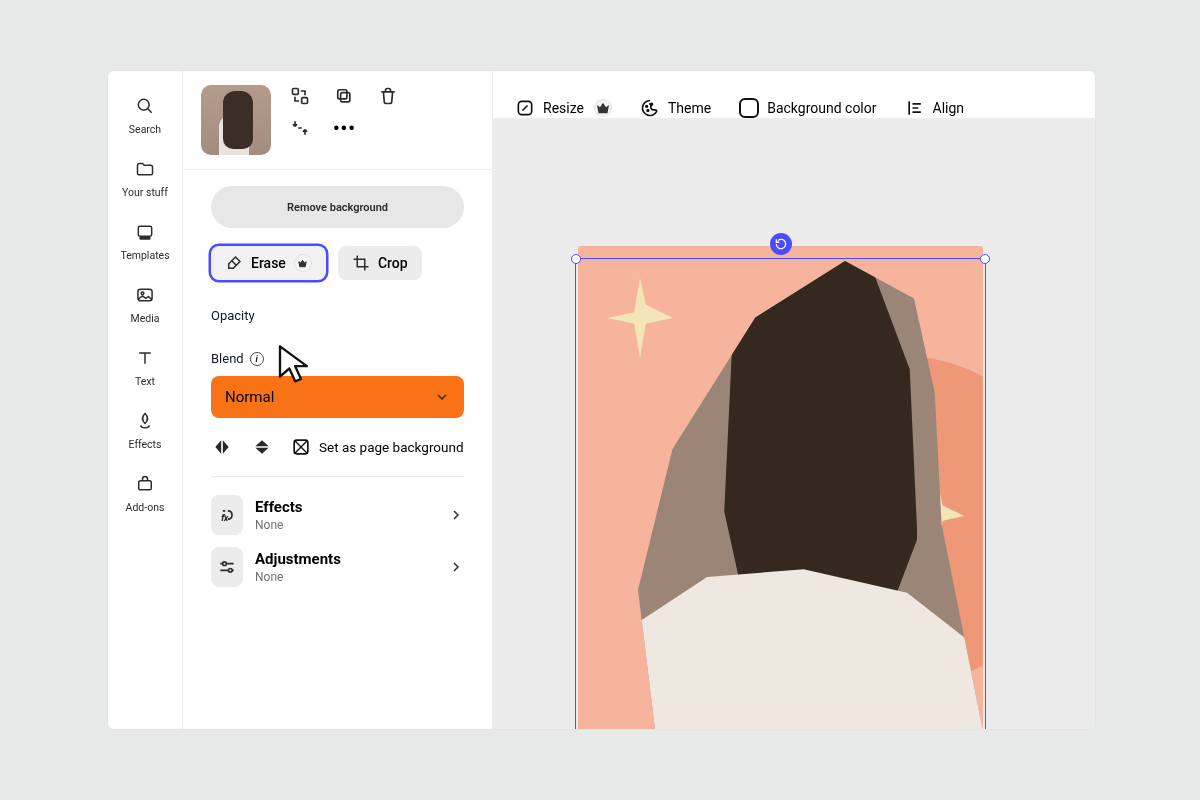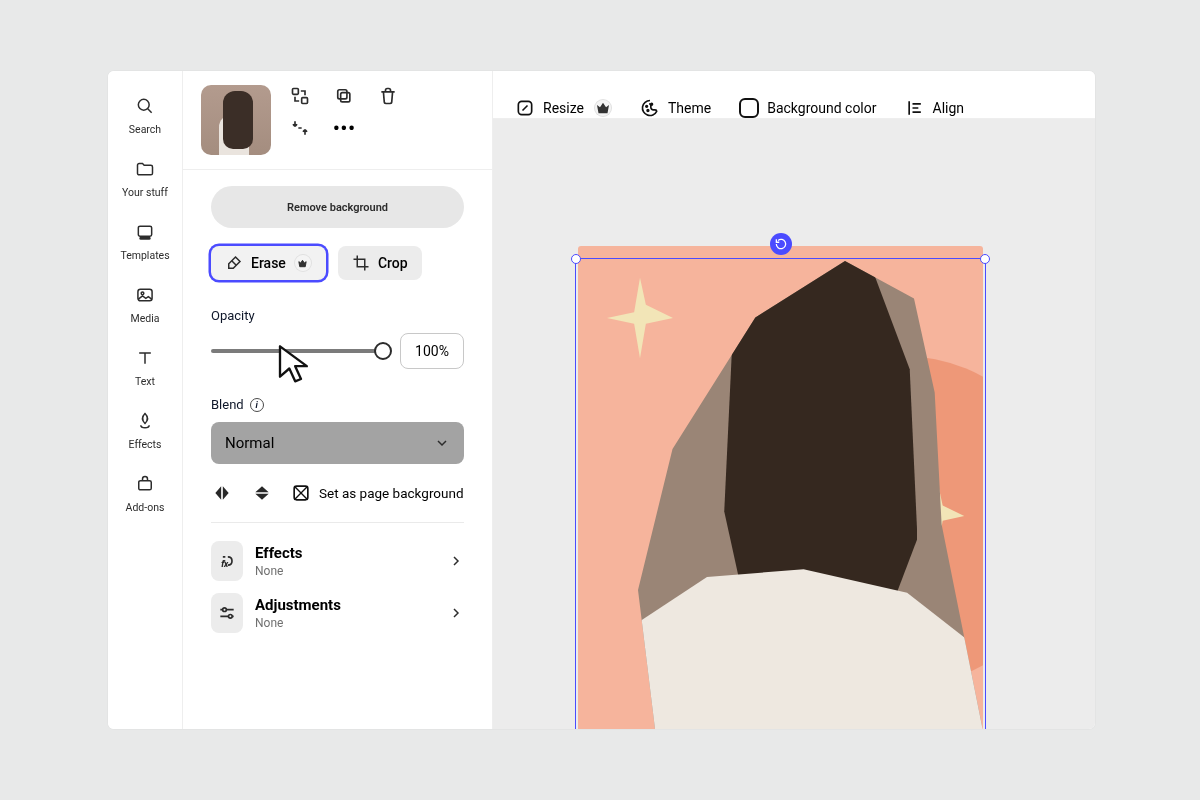--- a/index.html
+++ b/index.html
@@ -115,21 +115,21 @@
   .slider-track { position:absolute; left:0; right:0; top:50%; height:4px; background:#7b7b7b; border-radius:3px; transform:translateY(-50%); }
   .slider-thumb { position:absolute; top:50%; width:18px; height:18px; background:#fff; border:2.5px solid #2c2c2c; border-radius:50%; transform:translate(-50%,-50%); }
   .opacity-box {
     width:64px; height:36px; border:1.6px solid #c8c8c8; border-radius:8px;
     display:flex; align-items:center; justify-content:center;
     font-size:14px;
   }
 
   .blend-select {
     margin-top:10px;
-    background:#a3a3a3;
+    background:#f97316;
     border-radius:8px;
     height:42px;
     display:flex; align-items:center; justify-content:space-between;
     padding:0 14px;
     font-size:15px;
     cursor:pointer;
   }
   .chev { width:16px; height:16px; }
 
   .action-row { display:flex; gap:18px; align-items:center; margin-top:18px; }
@@ -343,27 +343,20 @@
         </div>
         <div class="pill">
           <svg viewBox="0 0 24 24">
               <path d="M7 2v15h15M17 22V7H2"></path>
             </svg>
           <span>Crop</span>
         </div>
       </div>
 
       <div class="section-label">Opacity</div>
-      <div class="opacity-row">
-        <div class="slider">
-          <div class="slider-track"></div>
-          <div class="slider-thumb" style="left:98%"></div>
-        </div>
-        <div class="opacity-box">100%</div>
-      </div>
 
       <div class="section-label">
         <span>Blend</span>
         <span class="info-dot">i</span>
       </div>
       <div class="blend-select">
         <span>Normal</span>
         <svg class="chev" viewBox="0 0 24 24">
             <path d="M6 9l6 6 6-6" fill="none" stroke="#2c2c2c" stroke-width="2.2"></path>
           </svg>

